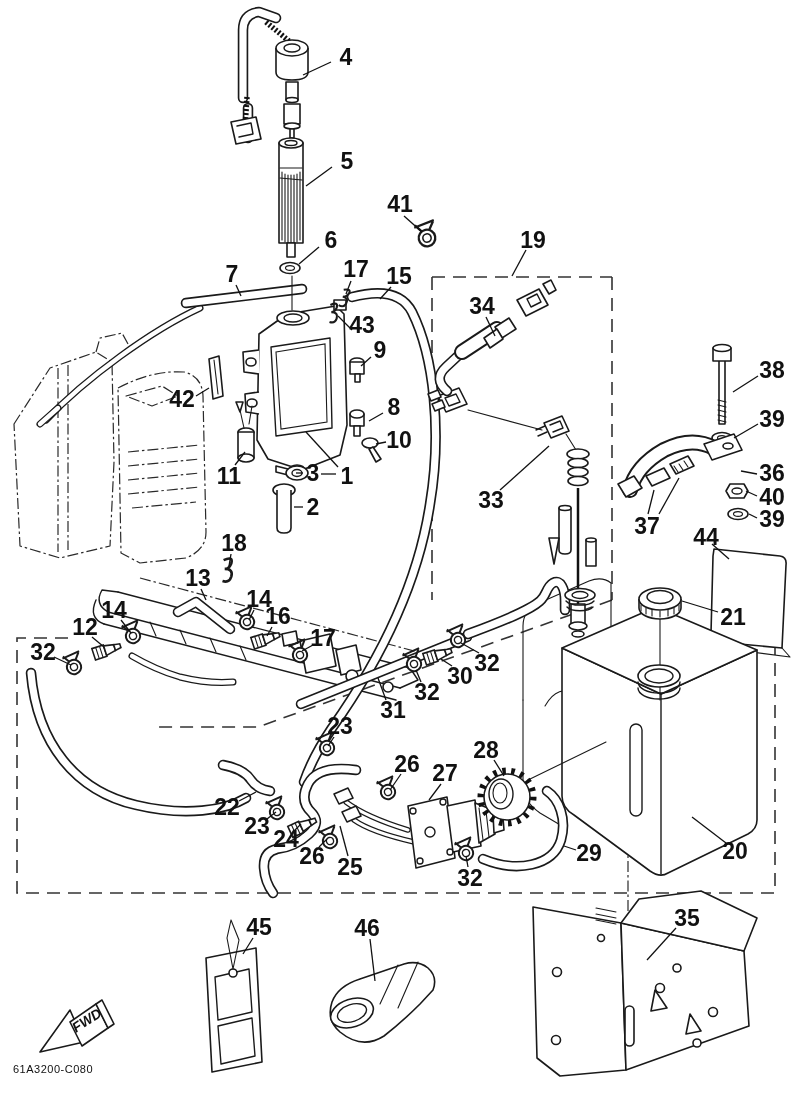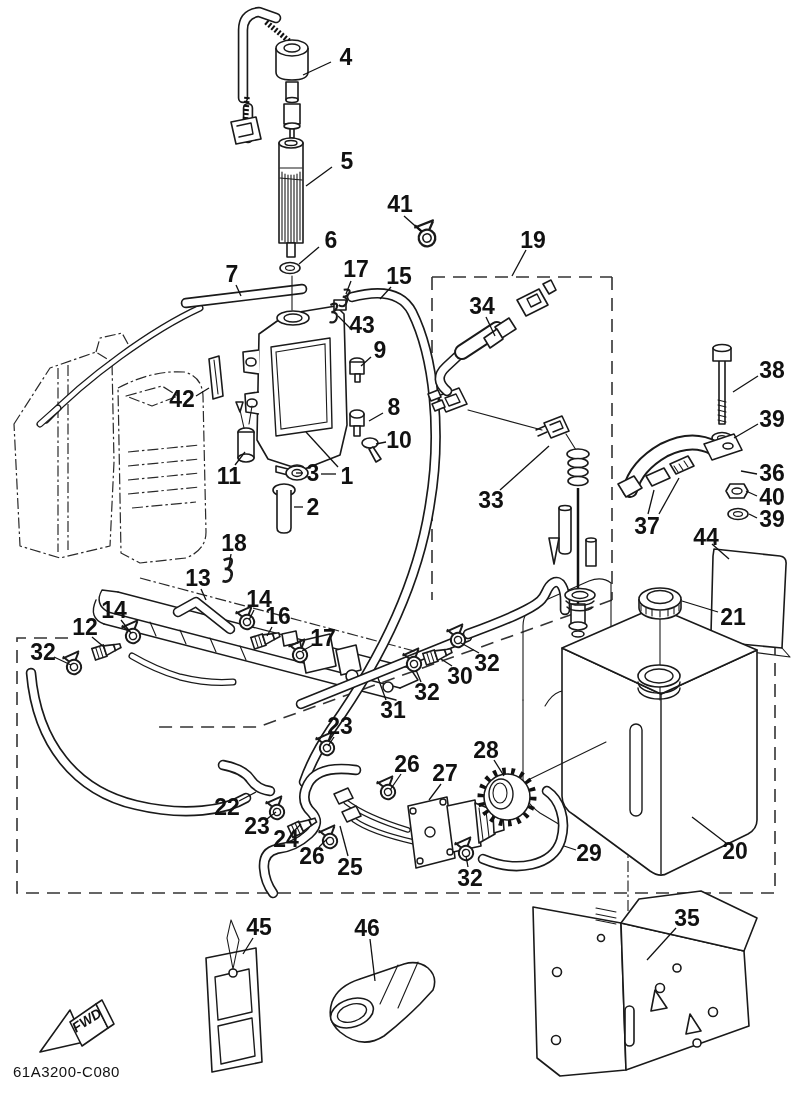--- a/index.html
+++ b/index.html
@@ -18,21 +18,21 @@
   .to3{fill:none;stroke:#1a1a1a;stroke-width:16;stroke-linecap:round;stroke-linejoin:round;}
   .ti3{fill:none;stroke:#ffffff;stroke-width:12;stroke-linecap:round;stroke-linejoin:round;}
   .to4{fill:none;stroke:#1a1a1a;stroke-width:5.5;stroke-linecap:round;}
   .ti4{fill:none;stroke:#ffffff;stroke-width:3;stroke-linecap:round;}
   .dash{fill:none;stroke:#333;stroke-width:1.6;stroke-dasharray:13 8;}
   .ph  {fill:none;stroke:#2a2a2a;stroke-width:1.2;stroke-dasharray:11 3 2.5 3;stroke-linejoin:round;}
   .thr {stroke:#111;stroke-width:5.5;stroke-dasharray:2 2;}
   .lead{stroke:#111;stroke-width:1.3;}
   text.callout{font-family:"Liberation Sans",sans-serif;font-size:23px;font-weight:600;fill:#111;
                text-anchor:middle;}
-  .code{position:absolute;left:13px;top:1063px;font-size:15px;color:#111;letter-spacing:.5px;}
+  .code{position:absolute;left:13px;top:1063px;font-size:11px;color:#111;letter-spacing:.5px;}
   .fwdtxt{font-family:"Liberation Sans",sans-serif;font-style:italic;font-weight:bold;
           font-size:14px;fill:#111;}
 </style>
 </head>
 <body>
 
 <div id="stage">
 <svg width="804" height="1097" viewBox="0 0 804 1097">
   <defs>
 

